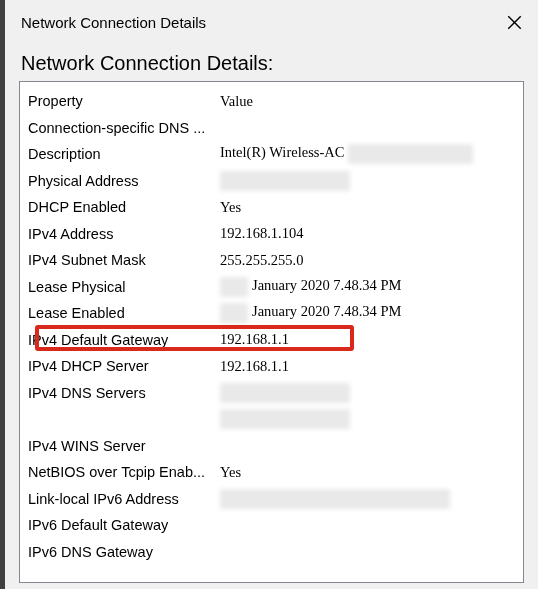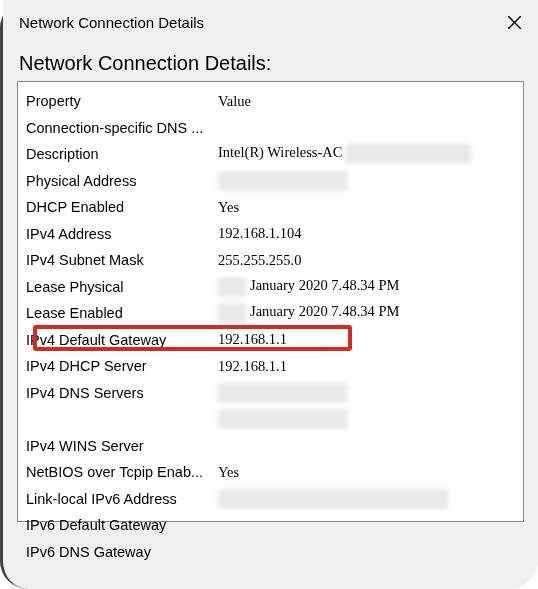--- a/index.html
+++ b/index.html
@@ -10,23 +10,22 @@
     color: #000;
     background: #fff;
     width: 538px;
     height: 589px;
     overflow: hidden;
   }
   .window {
     width: 538px;
     height: 589px;
     background: #f0f0f0;
-    border-left: 3px solid #404040;
+    border-left: 5px solid #404040;
     position: relative;
-    border-radius: 28px;
   }
   .titlebar {
     display: flex;
     align-items: center;
     height: 44px;
     padding-left: 16px;
     background: #f0f0f0;
   }
   .titlebar-title {
     font-size: 15px;
@@ -43,21 +42,21 @@
   }
   .close-btn svg { width: 15px; height: 15px; }
   .subtitle {
     padding: 8px 16px 6px 16px;
     font-size: 20px;
   }
   .panel {
     margin: 0 14px 14px 14px;
     background: #fff;
     border: 1px solid #828790;
-    height: 441px;
+    height: 502px;
     position: relative;
     padding: 6px 16px 6px 0;
   }
   .row {
     display: flex;
     align-items: center;
     height: 26.5px;
     padding-left: 8px;
     position: relative;
   }

